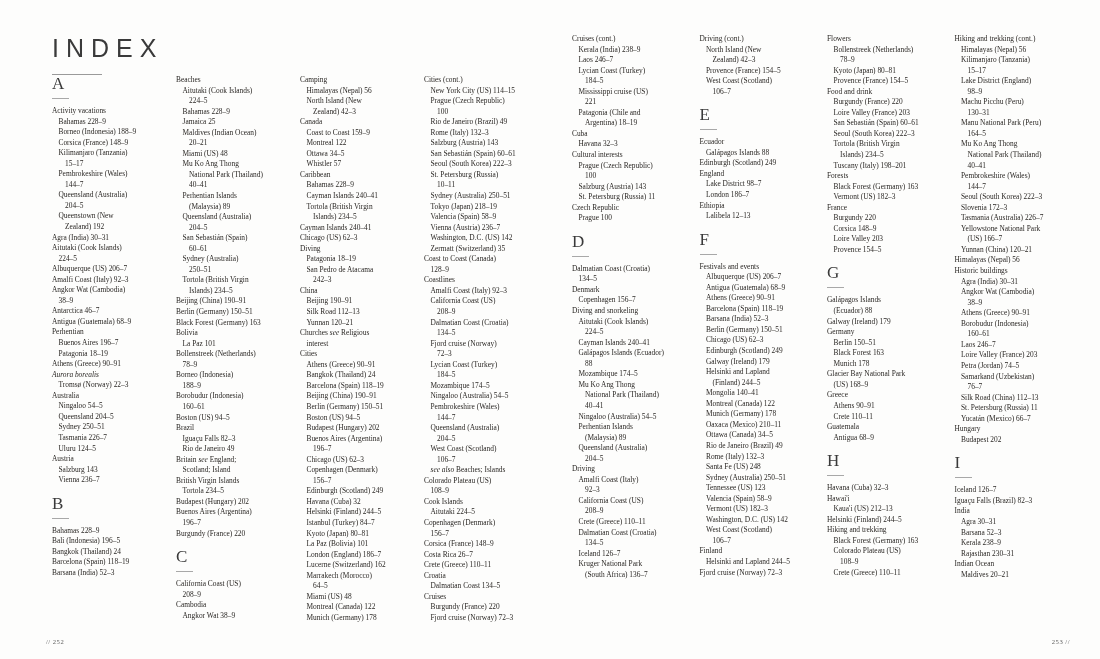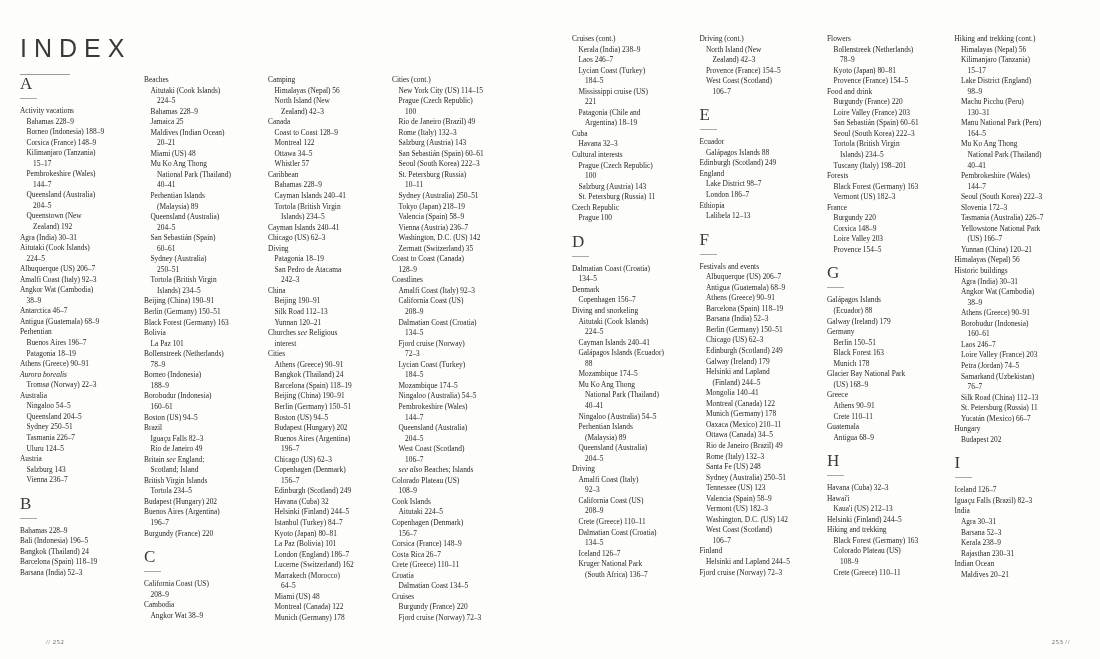--- a/index.html
+++ b/index.html
@@ -22,21 +22,21 @@
     display: flex;
     width: 1100px;
     height: 659px;
   }
   .page-half {
     position: relative;
     width: 550px;
     height: 659px;
     padding: 34px 26px 0 26px;
   }
-  .page-half.left  { padding-left: 20px; padding-right: 14px; }
+  .page-half.left  { padding-left: 52px; padding-right: 14px; }
   .page-half.right { padding-left: 22px; padding-right: 30px; }
 
   .index-title {
     font-size: 25px;
     letter-spacing: 7px;
     font-weight: 400;
     color: #3a3a3a;
     margin: 2px 0 0 0;
     line-height: 1;
     font-family: "Liberation Sans", sans-serif;
@@ -220,21 +220,21 @@
               <div class="entry lvl1">Angkor Wat 38–9</div>
             </div>
           </div>
           <div class="col c3">
             <div class="letter-block first">
               <div class="entry lvl0">Camping</div>
               <div class="entry lvl1">Himalayas (Nepal) 56</div>
               <div class="entry lvl1">North Island (New</div>
               <div class="entry lvl2">Zealand) 42–3</div>
               <div class="entry lvl0">Canada</div>
-              <div class="entry lvl1">Coast to Coast 128–9</div>
+              <div class="entry lvl1">Coast to Coast 159–9</div>
               <div class="entry lvl1">Montreal 122</div>
               <div class="entry lvl1">Ottawa 34–5</div>
               <div class="entry lvl1">Whistler 57</div>
               <div class="entry lvl0">Caribbean</div>
               <div class="entry lvl1">Bahamas 228–9</div>
               <div class="entry lvl1">Cayman Islands 240–41</div>
               <div class="entry lvl1">Tortola (British Virgin</div>
               <div class="entry lvl2">Islands) 234–5</div>
               <div class="entry lvl0">Cayman Islands 240–41</div>
               <div class="entry lvl0">Chicago (US) 62–3</div>

